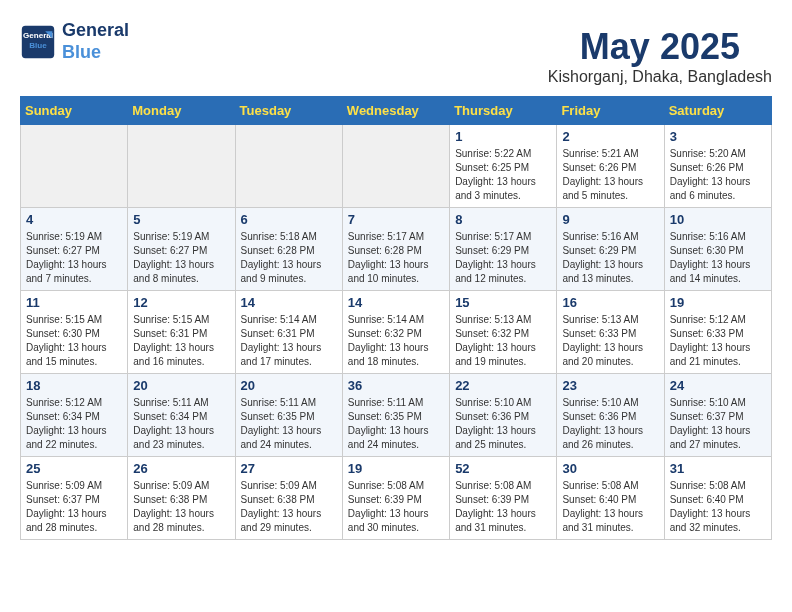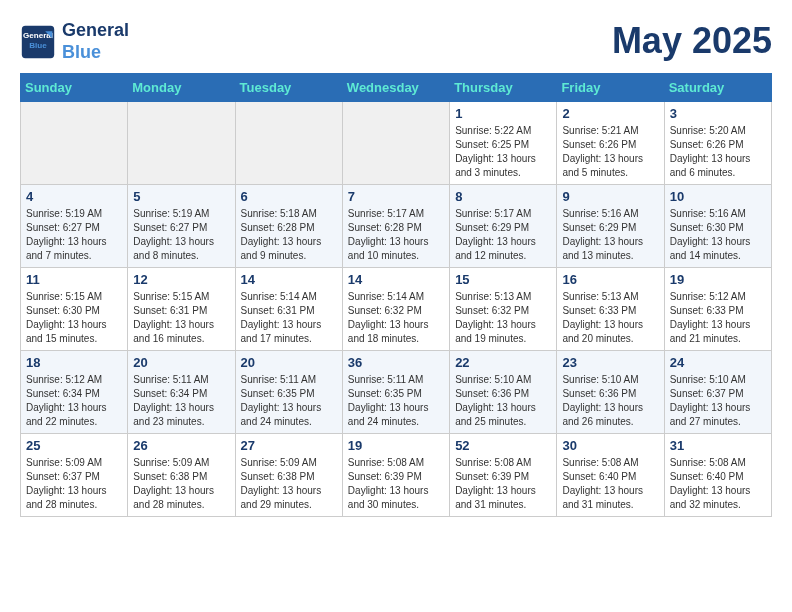--- a/index.html
+++ b/index.html
@@ -29,38 +29,39 @@
     }
     .logo-text span {
       color: #4a90d9;
     }
     .logo-icon {
       width: 36px;
       height: 36px;
     }
     .title-block {
       text-align: center;
+      margin-top: 6px;
     }
     .month-title {
       font-size: 36px;
       font-weight: bold;
       color: #1a3a6b;
     }
     .location {
       font-size: 16px;
       color: #333;
     }
     table {
       width: 100%;
       border-collapse: collapse;
       font-size: 11px;
     }
     thead tr th {
       background: #2a6db5;
-      color: #5eead4;
+      color: #fde047;
       padding: 6px 4px;
       text-align: left;
       font-size: 13px;
       font-weight: bold;
       border: 1px solid #2a6db5;
     }
     td {
       border: 1px solid #ccc;
       vertical-align: top;
       padding: 4px 5px;
@@ -101,20 +102,21 @@
       <text x="20" y="27" text-anchor="middle" fill="#4a90d9" font-size="9" font-weight="bold">Blue</text>
       <polygon points="28,8 36,8 36,16" fill="#4a90d9"></polygon>
     </svg>
     <div class="logo-text">
       <div>General</div>
       <div><span>Blue</span></div>
     </div>
   </div>
   <div class="title-block">
     <div class="month-title">May 2025</div>
+    <div class="location">Kishorganj, Dhaka, Bangladesh</div>
   </div>
 </div>
 
 <table>
   <thead>
     <tr>
     <th>Sunday</th>
         <th>Monday</th>
         <th>Tuesday</th>
         <th>Wednesday</th>

